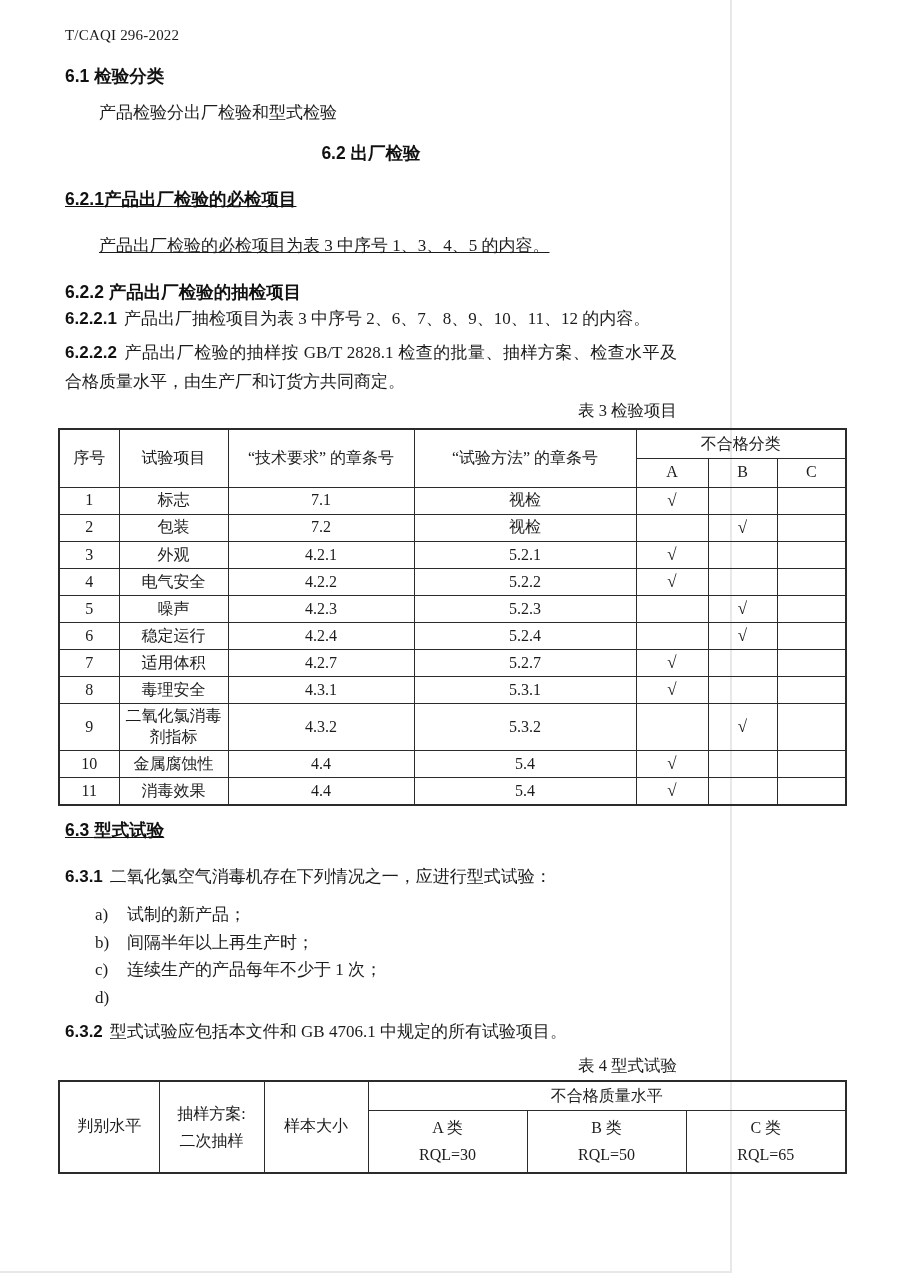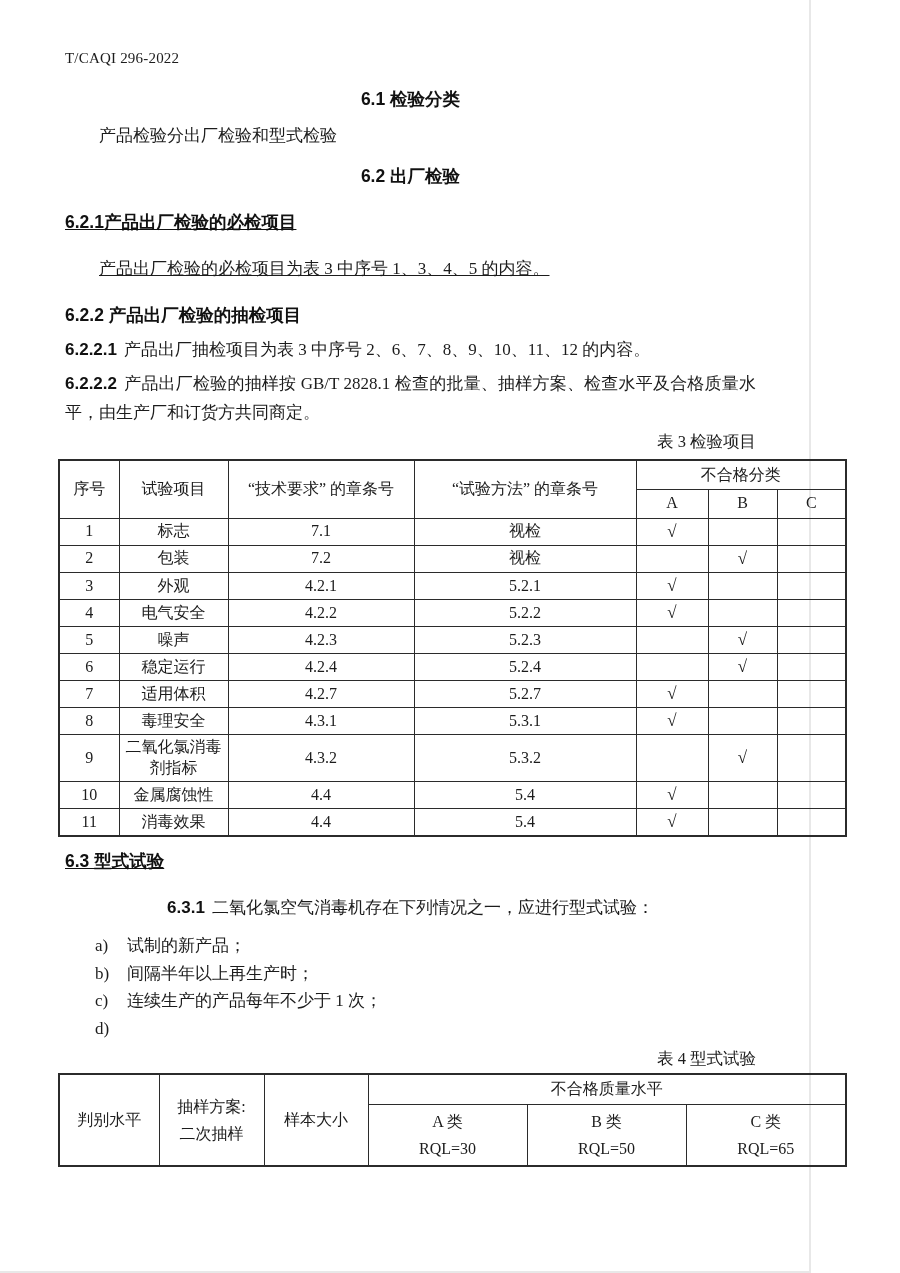--- a/index.html
+++ b/index.html
@@ -4,22 +4,22 @@
 <style>
   * { margin: 0; padding: 0; box-sizing: border-box; }
   html, body { background: #ffffff; }
   body {
     width: 900px; height: 1273px;
     font-family: "Liberation Serif", serif;
     color: #1c1c1c;
     overflow: hidden;
   }
   .page {
-    width: 811px; height: 1273px;
-    padding: 50px 55px 0 65px;
+    width: 732px; height: 1273px;
+    padding: 27px 55px 0 65px;
     background: #fff;
     box-shadow: inset -2px -2px 0 #e8e8e8;
   }
   .doc-header {
     font-size: 15px;
     margin-bottom: 20px;
     letter-spacing: 0.2px;
   }
   .h {
     font-family: "Liberation Sans", sans-serif;
@@ -36,24 +36,24 @@
   .clause-num {
     font-family: "Liberation Sans", sans-serif;
     font-weight: 700;
     font-size: 17px;
     margin-right: 7px;
     color: #111;
   }
   .mb4  { margin-bottom: 4px; }
   .mb6  { margin-bottom: 6px; }
   .mb8  { margin-bottom: 8px; }
-  .mb10 { margin-bottom: 10px; text-align: center; }
+  .mb10 { margin-bottom: 10px; }
   .mb12 { margin-bottom: 12px; }
   .mb14 { margin-bottom: 14px; }
-  .mb18 { margin-bottom: 8px; }
+  .mb18 { margin-bottom: 0; }
   .mb20 { margin-bottom: 20px; text-decoration: underline; }
   .mb22 { margin-bottom: 22px; text-align: center; }
 
   .list { margin-left: 30px; }
   .list-item {
     display: flex;
     font-size: 17px;
     line-height: 27.5px;
   }
   .list-marker { width: 32px; flex: 0 0 32px; }
@@ -266,20 +266,21 @@
       <div class="list-item">
         <span class="list-marker">c)</span>
         <span>连续生产的产品每年不少于 1 次；</span>
       </div>
 
       <div class="list-item">
         <span class="list-marker">d)</span>
       </div>
     </div>
 
+  <p class="para mb8"><span class="clause-num">6.3.2</span><span>型式试验应包括本文件和 GB 4706.1 中规定的所有试验项目。</span></p>
 
 
   <div class="tbl-caption" style="margin-bottom:3px">表 4 型式试验</div>
 
   <table class="t4">
     <colgroup>
       <col style="width:100px">
         <col style="width:105px">
         <col style="width:104px">
       <col style="width:159px">

